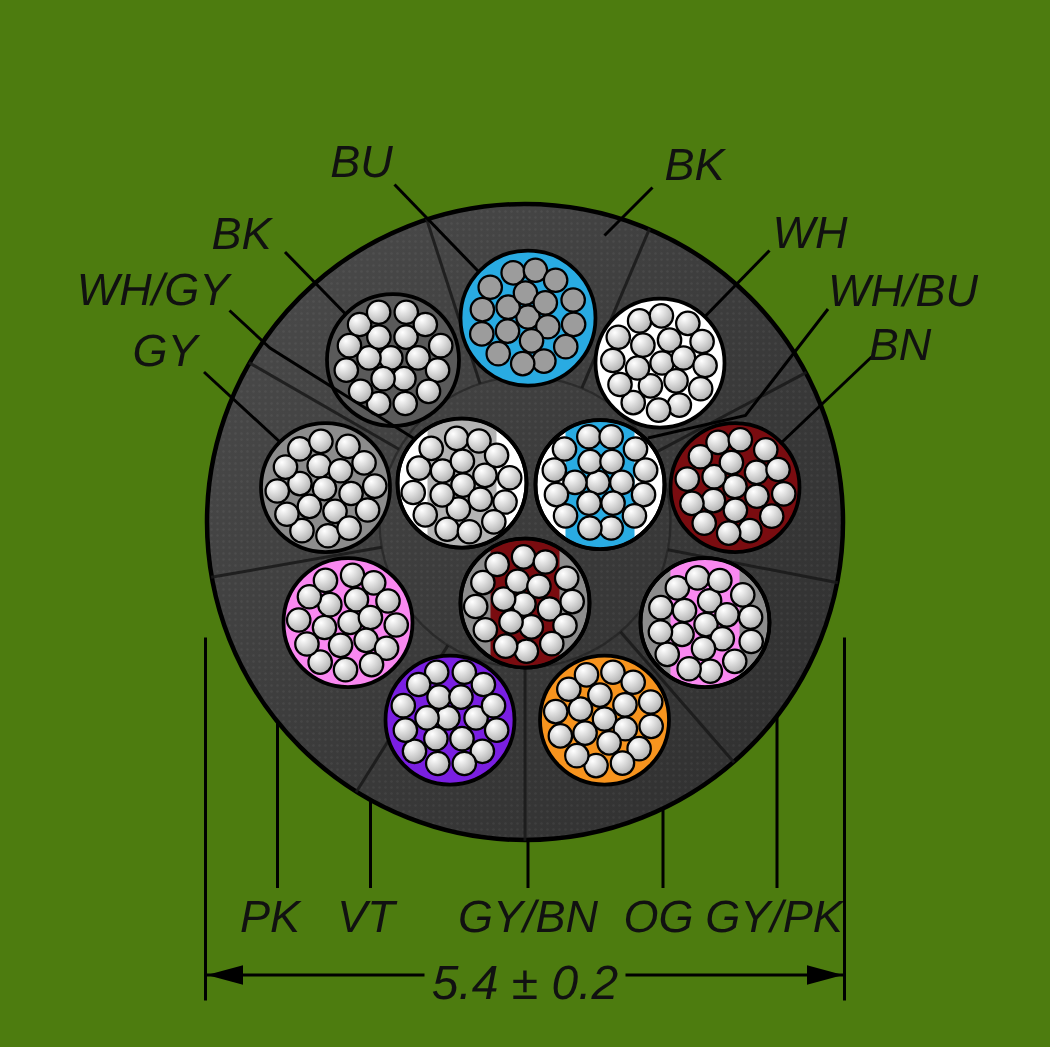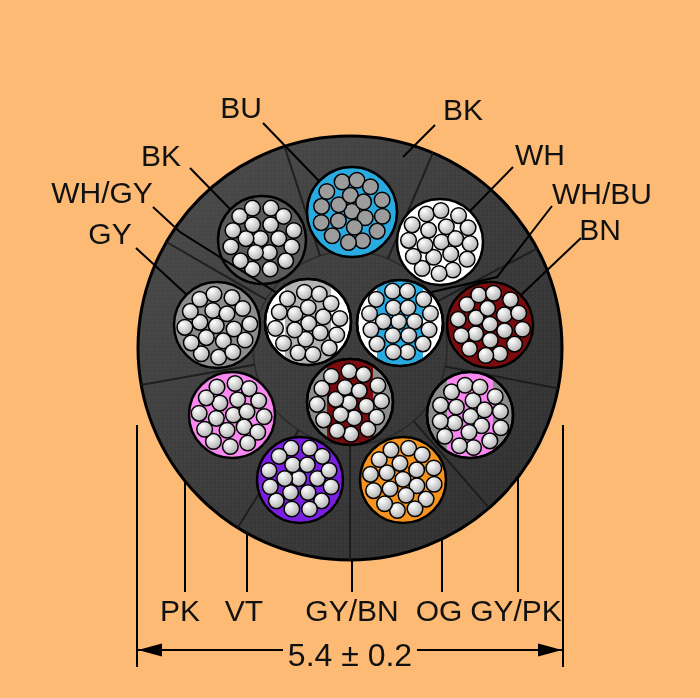--- a/index.html
+++ b/index.html
@@ -5,22 +5,23 @@
   html, body {
     margin: 0;
     padding: 0;
     background: #ffffff;
     font-family: "Liberation Sans", sans-serif;
   }
   .stage {
     position: relative;
     width: 700px;
     height: 698px;
-    background: #fdba74;
+    background: #4d7c0f;
     overflow: hidden;
+    font-style: italic;
   }
   svg text {
     font-family: "Liberation Sans", "DejaVu Sans", sans-serif;
     fill: #111111;
   }
 </style>
 </head>
 <body>
 
 <div class="stage">

